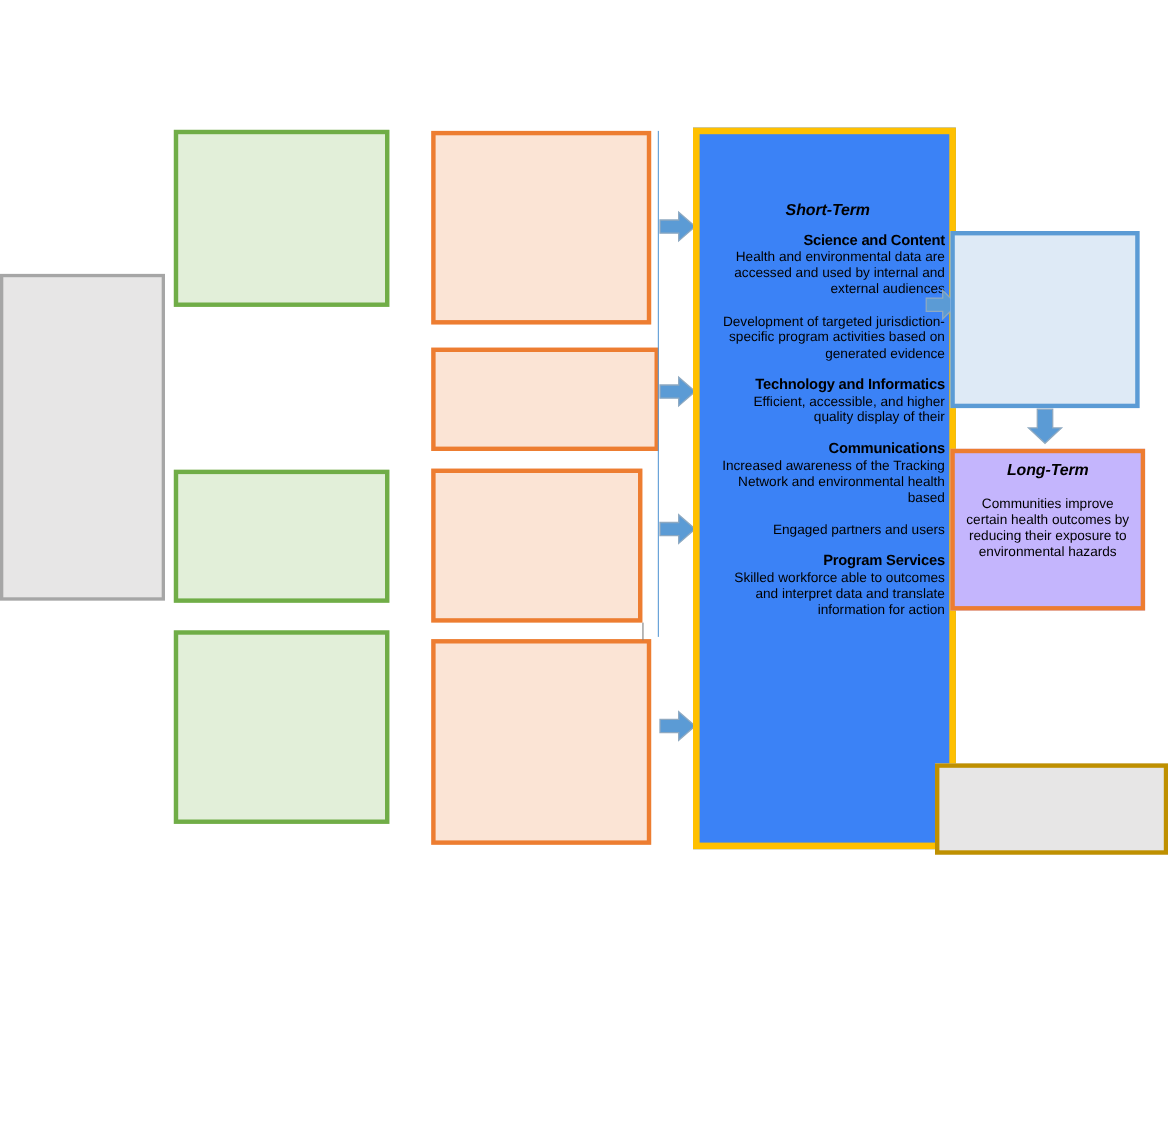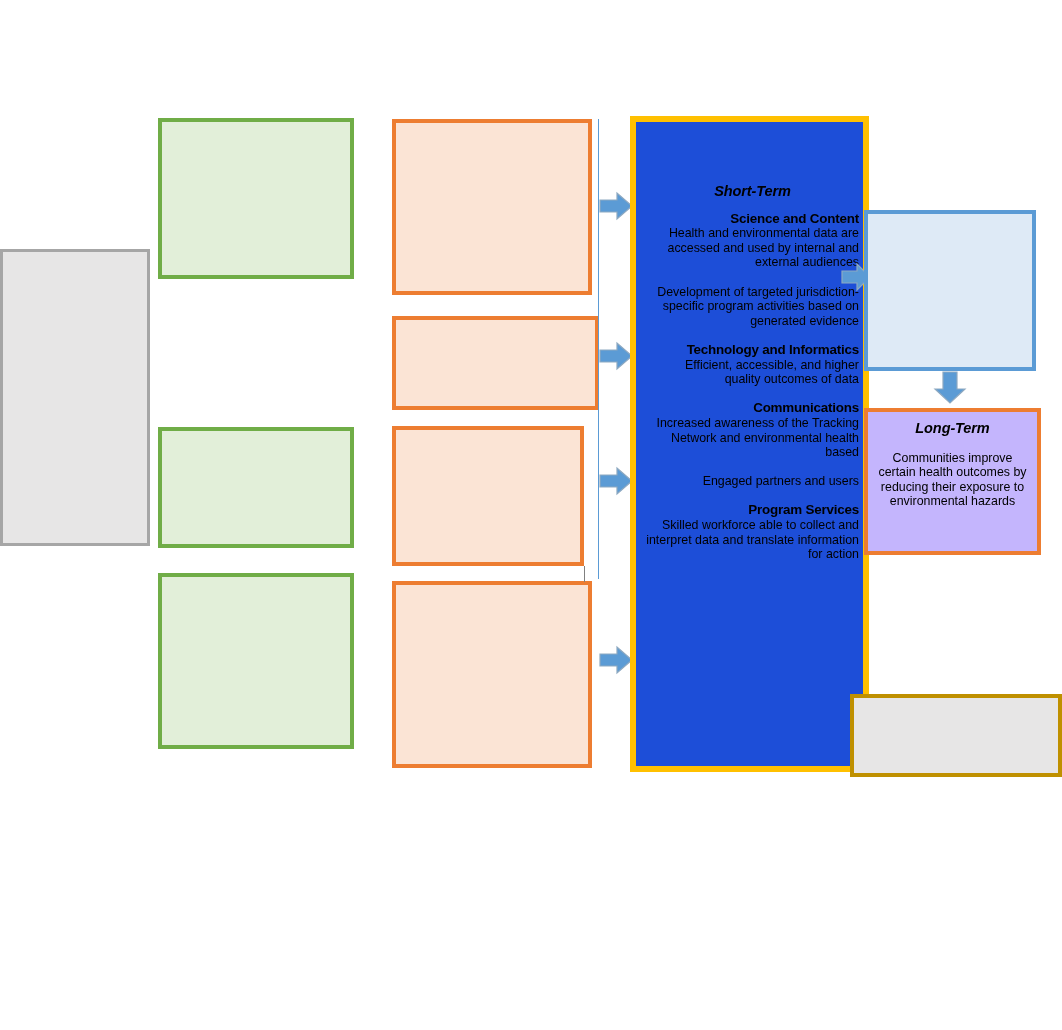--- a/index.html
+++ b/index.html
@@ -69,21 +69,21 @@
     top: 566px;
     width: 1px;
     height: 16px;
     background: #808080;
   }
 
   
   .box-yellow {
     left: 630px; top: 116px;
     width: 239px; height: 656px;
-    background: #1d4ed8;
+    background: #3b82f6;
     border: 6px solid #FFC000;
   }
   .yellow-inner {
     position: absolute;
     left: 10px; top: 62px;
     right: 4px;
     font-size: 12.4px;
     line-height: 14.6px;
     color: #000000;
   }
@@ -206,31 +206,31 @@
     <div class="yellow-inner">
       <div class="st-title">Short-Term</div>
 
       <div class="sec-head">Science and Content</div>
       <div class="sec-body">Health and environmental data are accessed and used by internal and external audiences</div>
       <div class="gap"></div>
       <div class="sec-body">Development of targeted jurisdiction-specific program activities based on  generated evidence</div>
       <div class="gap"></div>
 
       <div class="sec-head">Technology and Informatics</div>
-      <div class="sec-body">Efficient, accessible, and higher quality outcomes of data</div>
+      <div class="sec-body">Efficient, accessible, and higher quality display of their</div>
       <div class="gap"></div>
 
       <div class="sec-head">Communications</div>
       <div class="sec-body">Increased awareness of the Tracking Network and environmental health based</div>
       <div class="gap"></div>
       <div class="sec-body">Engaged partners and users</div>
       <div class="gap"></div>
 
       <div class="sec-head">Program Services</div>
-      <div class="sec-body">Skilled workforce able to collect and interpret data and translate information for action</div>
+      <div class="sec-body">Skilled workforce able to outcomes and interpret data and translate information for action</div>
       <div class="gap"></div>
     </div>
   </div>
 
   <div class="arrow" style="left:841px; top:262px;">
     <svg width="30" height="30" viewBox="0 0 30 30">
       <path d="M1,9 L16,9 L16,2 L29,15 L16,28 L16,21 L1,21 Z" fill="#5B9BD5" stroke="#8EA9C1" stroke-width="1.2"></path>
     </svg>
   </div>
 

